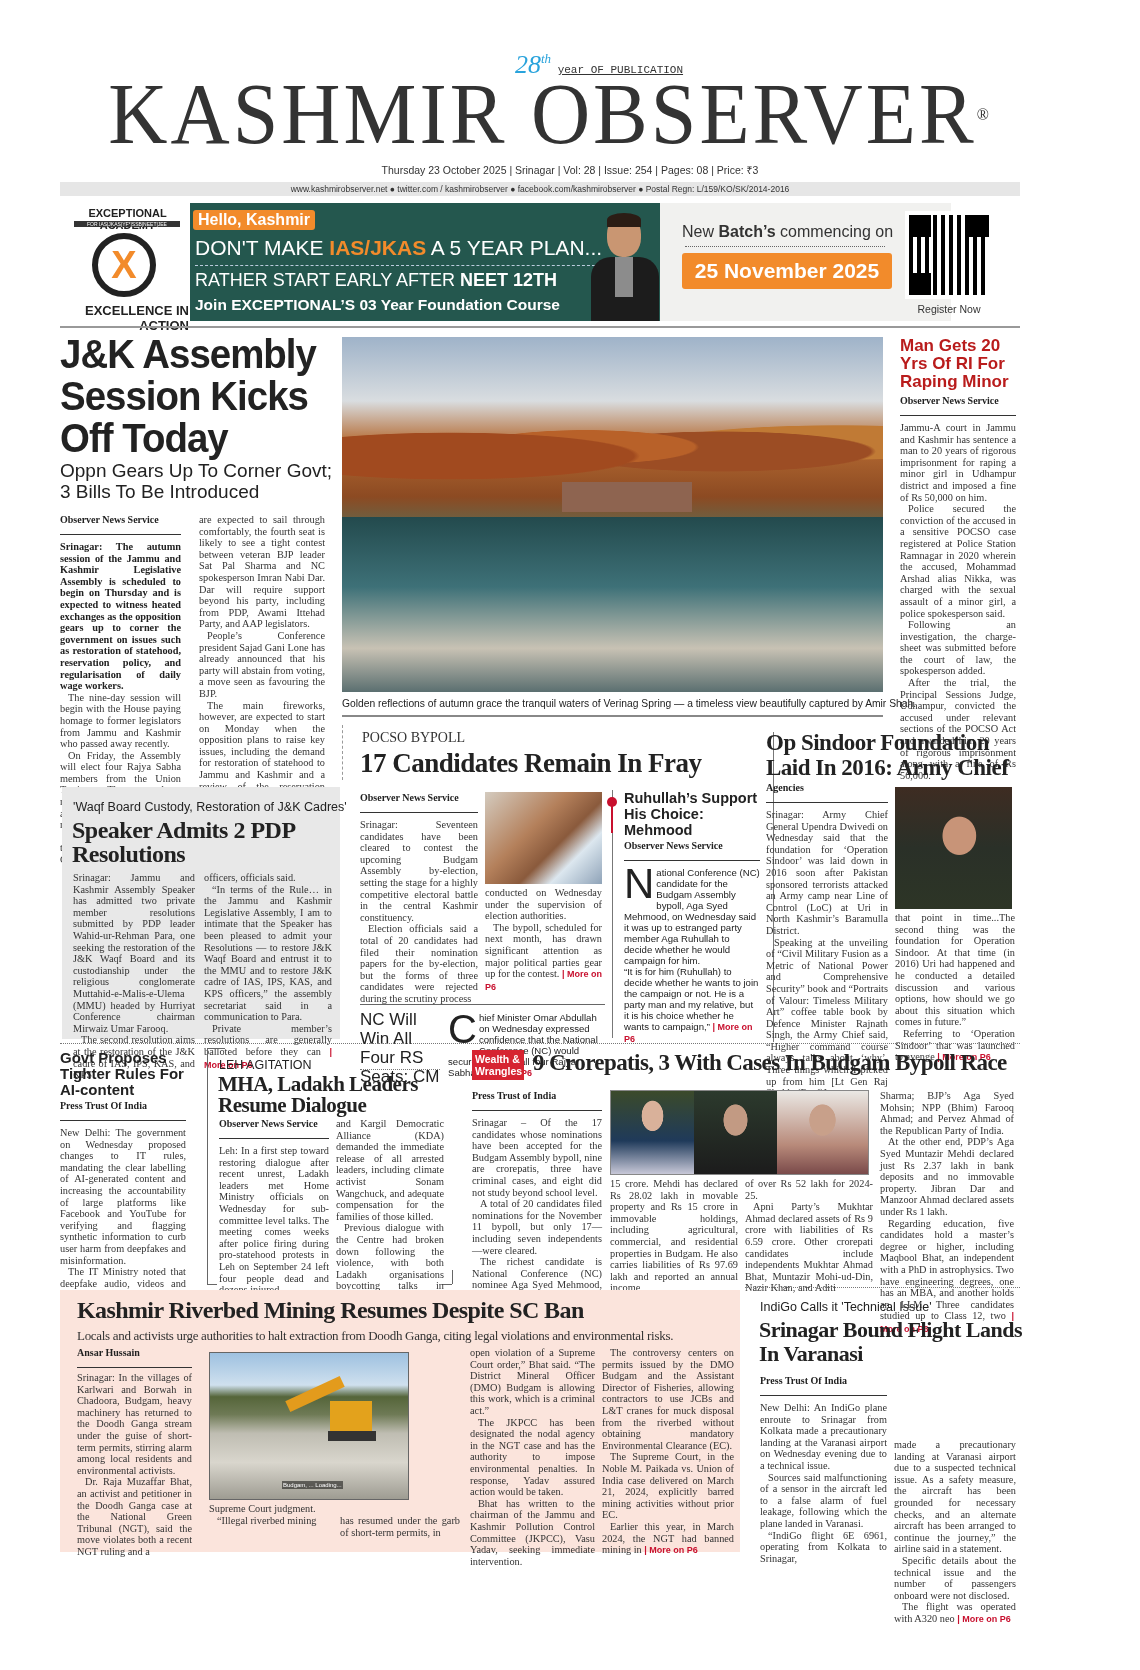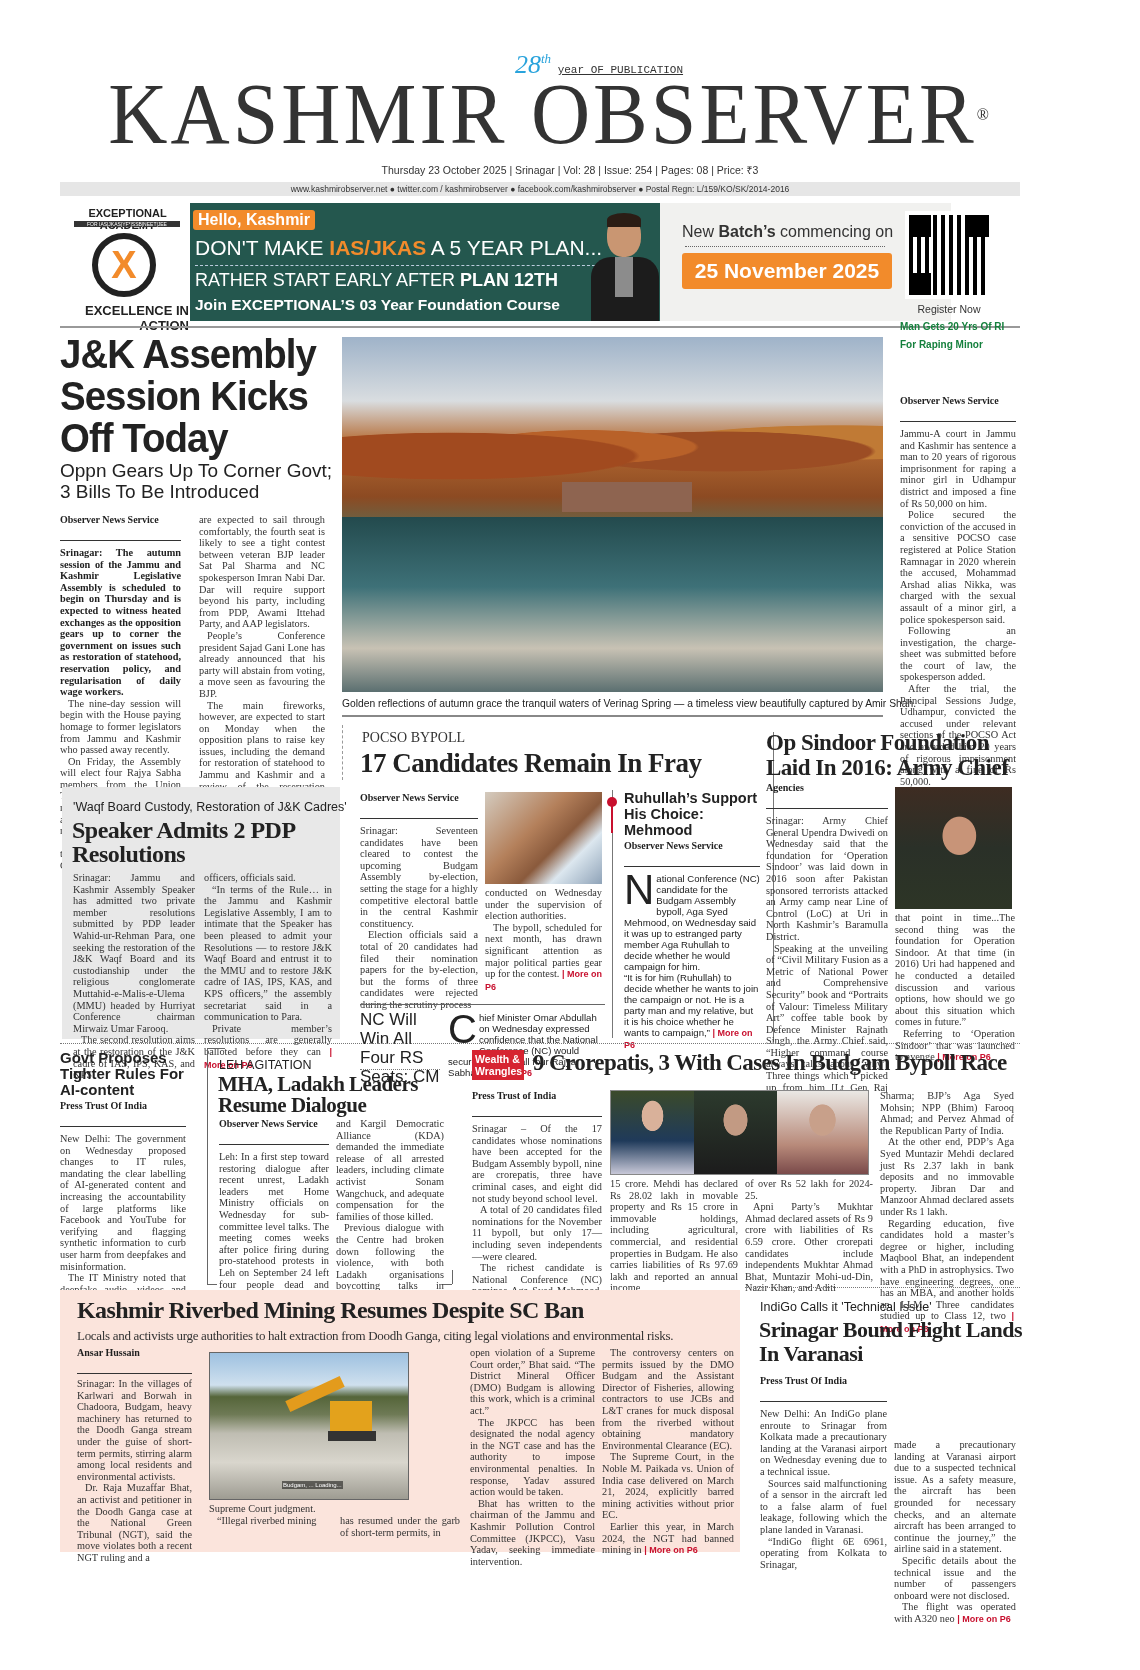--- a/index.html
+++ b/index.html
@@ -4,21 +4,21 @@
 <style>
 *{box-sizing:border-box;margin:0;padding:0}
 body{width:1140px;height:1670px;background:#fff;font-family:"DejaVu Serif",serif;color:#222;position:relative;overflow:hidden}
 .abs{position:absolute}
 .serif{font-family:"Liberation Serif",serif}
 .sans{font-family:"Liberation Sans",sans-serif}
 .cond{font-family:"Liberation Sans Narrow","Liberation Sans",sans-serif}
 .body-text{font-family:"Liberation Serif",serif;font-size:10.3px;line-height:11.6px;text-align:justify;color:#333;hyphens:auto}
 .body-text p{text-indent:8px}
 .body-text p.noind{text-indent:0}
-.byline{font-family:"Liberation Serif",serif;font-weight:bold;font-size:10px;border-bottom:1.5px solid #333;padding-bottom:15px;margin-bottom:6px;color:#222}
+.byline{font-family:"Liberation Serif",serif;font-weight:bold;font-size:10px;border-bottom:1.5px solid #333;padding-bottom:9px;margin-bottom:6px;color:#222}
 .more{color:#c8102e;font-family:"Liberation Sans",sans-serif;font-weight:bold;font-size:9px}
 .hr{position:absolute;height:1px;background:#888}
 .dots{position:absolute;border-top:1px dotted #777}
 .vline{position:absolute;width:1px;background:#777}
 
 .mast-title{left:85px;top:75px;width:930px;text-align:center;font-family:"Liberation Serif",serif;font-size:82px;letter-spacing:3px;color:#333;line-height:80px;transform:scaleY(1.05)}
 .year{left:515px;top:50px;font-family:"Liberation Serif",serif;color:#29a3dc;font-size:26px;font-style:italic}
 .issueline{left:0;width:1140px;top:163px;text-align:center;font-family:"Liberation Sans",sans-serif;font-size:10.5px;color:#333}
 .urlbar{left:60px;top:182px;width:960px;height:14px;background:#e6e6e6;text-align:center;font-family:"Liberation Sans",sans-serif;font-size:8.5px;line-height:14px;color:#333}
 .ad-left{left:60px;top:203px;width:130px;height:118px;background:#fff}
@@ -47,21 +47,21 @@
   </div>
   <div class="abs cond" style="left:4px;top:100px;width:125px;text-align:right;font-weight:bold;font-size:13px;color:#222">EXCELLENCE IN ACTION</div>
 </div>
 <div class="abs ad-green">
   <div class="abs sans" style="left:3px;top:7px;background:#f28b2b;color:#fff;font-weight:bold;font-size:16px;padding:1px 5px;border-radius:3px">Hello, Kashmir</div>
   <div class="abs sans" style="left:5px;top:33px;color:#fff;font-size:21px;white-space:nowrap">
     <span>DON'T MAKE </span><b class="orange">IAS/JKAS</b><span> A 5 YEAR PLAN...</span>
   </div>
   <div class="abs" style="left:5px;top:62px;width:400px;border-top:1px dashed #bcd"></div>
   <div class="abs sans" style="left:5px;top:67px;color:#fff;font-size:18px;white-space:nowrap">
-    <span>RATHER START EARLY AFTER </span><b>PLAN 12TH</b>
+    <span>RATHER START EARLY AFTER </span><b>NEET 12TH</b>
   </div>
   <div class="abs sans" style="left:5px;top:93px;color:#fff;font-size:15.5px;font-weight:bold;white-space:nowrap">Join EXCEPTIONAL’S 03 Year Foundation Course</div>
   <div class="abs" style="left:395px;top:10px;width:80px;height:108px">
     <div style="position:absolute;left:22px;top:2px;width:34px;height:42px;border-radius:45%;background:#c99672"></div>
     <div style="position:absolute;left:22px;top:0;width:34px;height:14px;border-radius:50% 50% 0 0;background:#2b1d15"></div>
     <div style="position:absolute;left:6px;top:44px;width:68px;height:64px;border-radius:20px 20px 0 0;background:#1c1c1c"></div>
     <div style="position:absolute;left:30px;top:44px;width:18px;height:40px;background:#8c8c8c"></div>
   </div>
 </div>
 <div class="abs ad-right">
@@ -104,21 +104,21 @@
 </div>
 
 <div class="abs" style="left:342px;top:337px;width:541px;height:355px;overflow:hidden;background:linear-gradient(180deg,#9fb3c9 0%,#d9dde0 18%,#b46a32 30%,#8c4a22 45%,#5e6b52 55%,#2f5052 62%,#4d7a7e 75%,#c0b8a8 88%,#6a7a7a 100%)">
   <div style="position:absolute;left:0;top:65px;width:541px;height:90px;background:radial-gradient(ellipse at 20% 60%,#a14a1f 0 30%,transparent 31%),radial-gradient(ellipse at 45% 50%,#b86129 0 26%,transparent 27%),radial-gradient(ellipse at 70% 55%,#9c4d24 0 28%,transparent 29%),radial-gradient(ellipse at 92% 45%,#c07a35 0 24%,transparent 25%)"></div>
   <div style="position:absolute;left:220px;top:145px;width:130px;height:30px;background:#8e6450"></div>
   <div style="position:absolute;left:0;top:180px;width:541px;height:175px;background:linear-gradient(180deg,#234a4d,#3e7178 40%,#c8c2b4 75%,#5b6f70)"></div>
 </div>
 <div class="abs sans" style="left:342px;top:698px;width:541px;font-size:10.3px;color:#222;white-space:nowrap">Golden reflections of autumn grace the tranquil waters of Verinag Spring — a timeless view beautifully captured by Amir Shah.</div>
 <div class="hr" style="left:342px;top:715px;width:541px;height:2px;background:#888"></div>
 
-<div class="abs sans" style="left:900px;top:318px;width:120px;font-weight:bold;font-size:10px;line-height:18px;color:#15803d">Man Gets 20 Yrs Of RI For Raping Minor</div>
+<div class="abs sans" style="left:900px;top:337px;width:120px;font-weight:bold;font-size:17px;line-height:18px;color:#b91c1c">Man Gets 20 Yrs Of RI For Raping Minor</div>
 <div class="abs" style="left:900px;top:395px;width:116px">
   <div class="byline">Observer News Service</div>
   <div class="body-text">
     <p class="noind">Jammu-A court in Jammu and Kashmir has sentence a man to 20 years of rigorous imprisonment for raping a minor girl in Udhampur district and imposed a fine of Rs 50,000 on him.</p>
     <p>Police secured the conviction of the accused in a sensitive POCSO case registered at Police Station Ramnagar in 2020 wherein the accused, Mohammad Arshad alias Nikka, was charged with the sexual assault of a minor girl, a police spokesperson said.</p>
     <p>Following an investigation, the charge-sheet was submitted before the court of law, the spokesperson added.</p>
     <p>After the trial, the Principal Sessions Judge, Udhampur, convicted the accused under relevant sections of the POCSO Act and awarded him 20 years of rigorous imprisonment along with a fine of Rs 50,000.</p>
   </div>
 </div>
 

